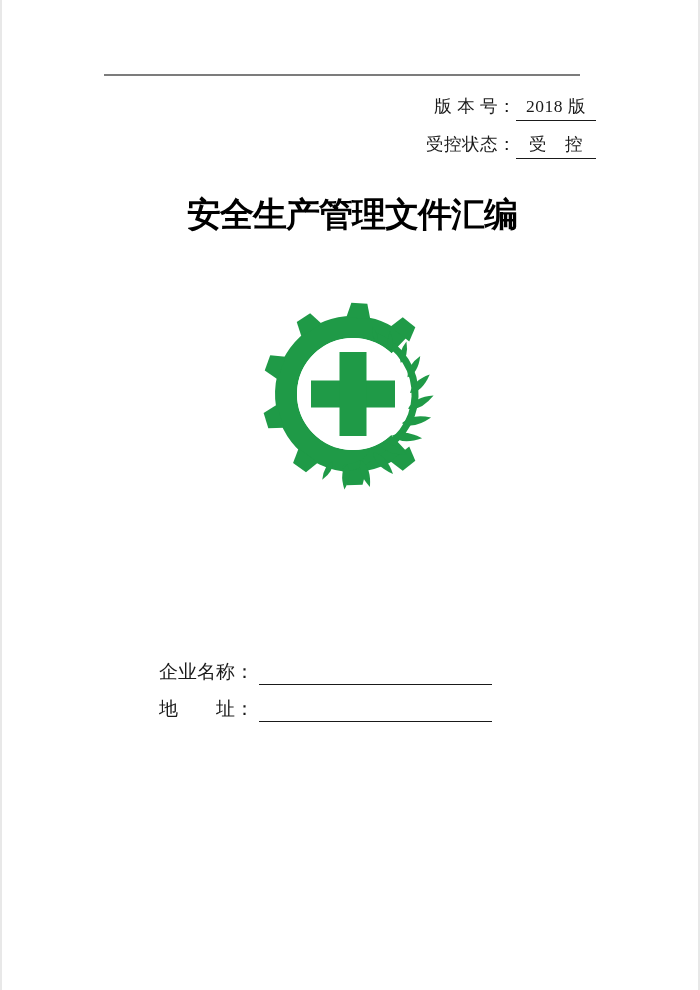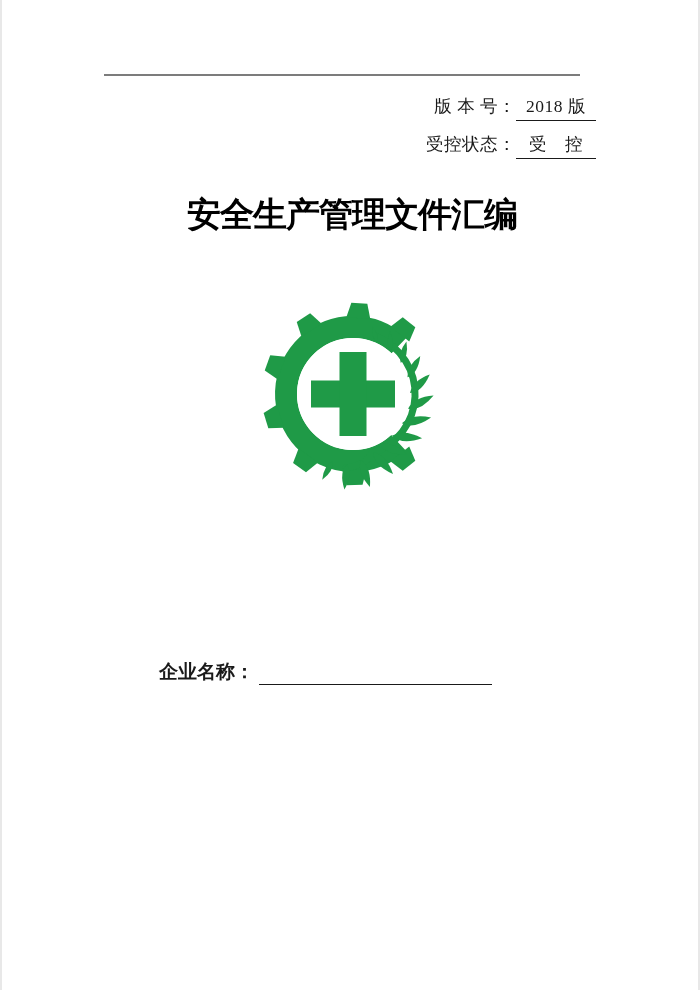--- a/index.html
+++ b/index.html
@@ -57,21 +57,20 @@
   .form{
     position:absolute;
     left:157px;top:648px;
     font-size:19px;
   }
   .form-row{
     display:flex;
     align-items:flex-end;
     height:37px;
     white-space:nowrap;
-    font-weight:bold;
   }
   .field-label{
     display:inline-block;
     min-width:92px;
     line-height:26px;
   }
   .blank-line{
     display:inline-block;
     width:233px;
     height:21px;
@@ -137,15 +136,19 @@
         <path d="M0 0 Q10 -8 27 -2 Q10 7 0 0 Z" transform="translate(75 157) rotate(124) scale(0.80)"></path>
       </g>
     </svg>
   </div>
 
   <div class="form">
     <div class="form-row">
       <span class="field-label">企业名称：</span>
       <span class="blank-line"></span>
     </div>
+    <div class="form-row">
+      <span class="field-label">地　　址：</span>
+      <span class="blank-line"></span>
+    </div>
   </div>
 
 </div>
 
 </body></html>

